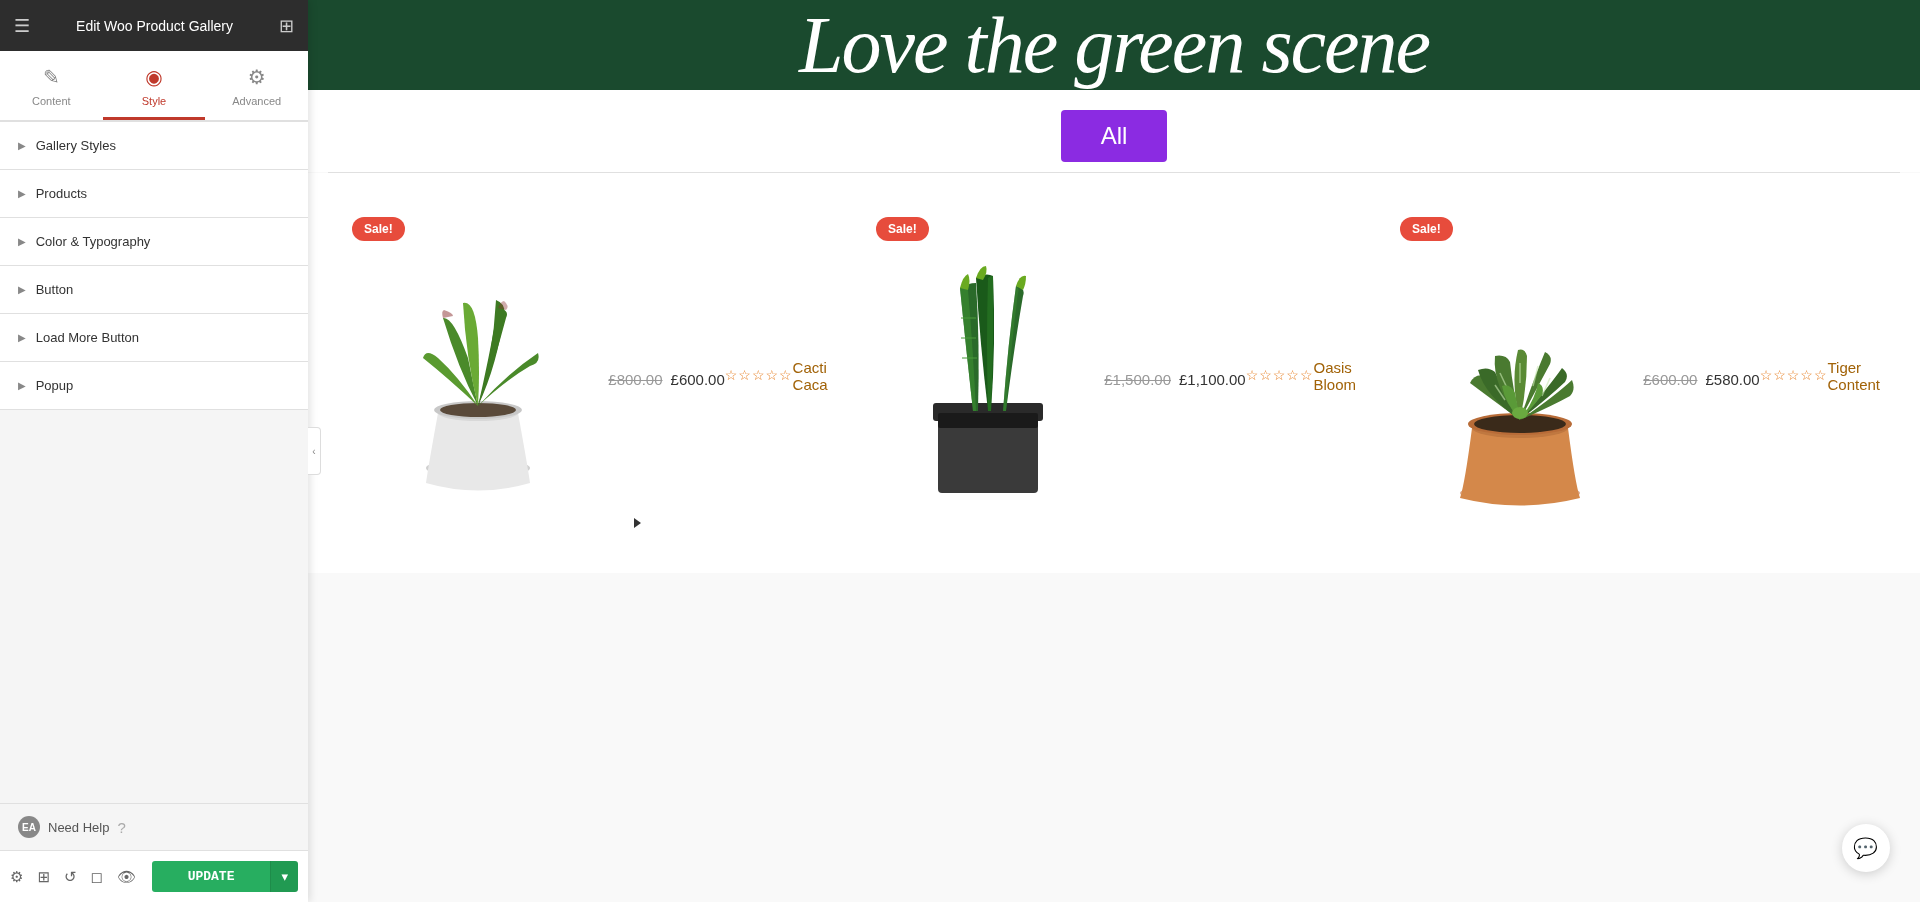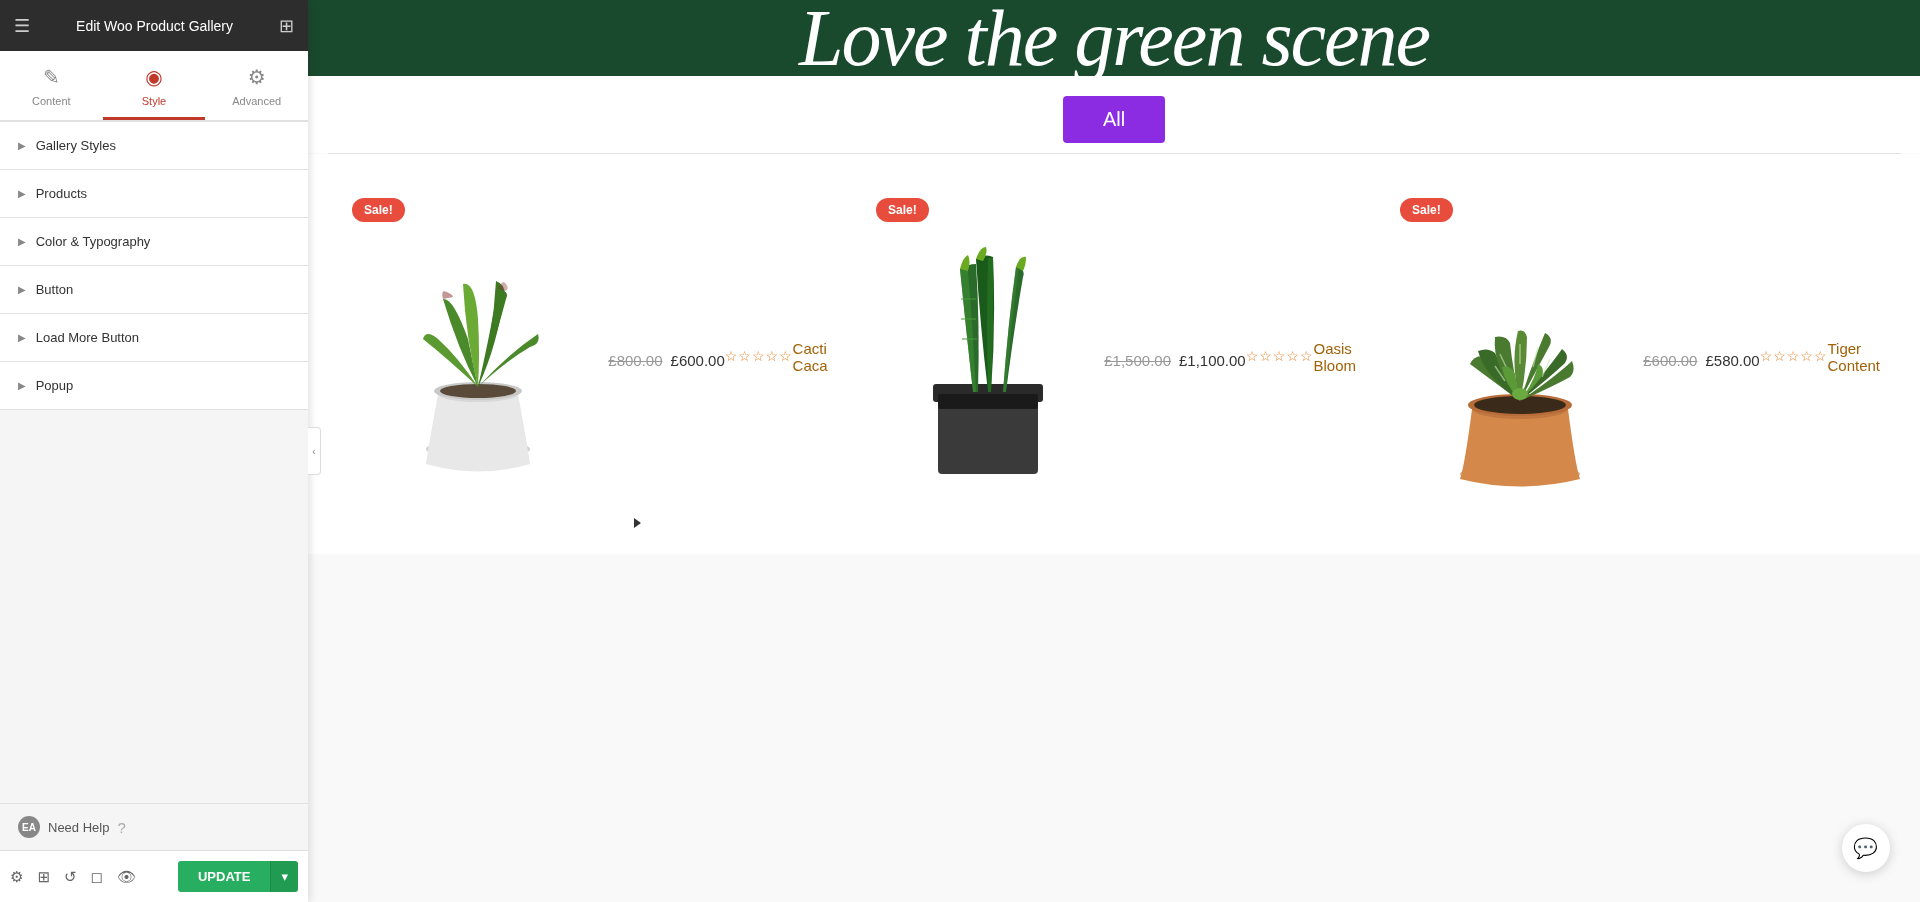--- a/index.html
+++ b/index.html
@@ -151,25 +151,26 @@
       cursor: pointer;
     }
     .update-btn-group {
       display: flex;
       align-items: center;
     }
     .update-btn {
       background: #27ae60;
       color: #fff;
       border: none;
-      padding: 8px 20px;
+      padding: 8px 36px;
       font-size: 13px;
       font-weight: 600;
       cursor: pointer;
       border-radius: 3px 0 0 3px;
+      font-family: Liberation Mono, monospace;
     }
     .update-dropdown-btn {
       background: #219a52;
       color: #fff;
       border: none;
       padding: 8px 10px;
       font-size: 13px;
       cursor: pointer;
       border-radius: 0 3px 3px 0;
       border-left: 1px solid #1e8c4a;
@@ -200,21 +201,21 @@
     #right-preview {
       flex: 1;
       background: #f9f9f9;
       overflow: hidden;
       position: relative;
     }
 
     
     .banner {
       background: #1a4a2e;
-      height: 76px;
+      height: 90px;
       display: flex;
       align-items: center;
       justify-content: center;
       overflow: hidden;
     }
     .banner-text {
       font-size: 80px;
       font-family: Georgia, serif;
       color: #fff;
       font-style: italic;
@@ -228,21 +229,21 @@
       display: flex;
       justify-content: center;
       padding: 20px 0 10px 0;
       background: #fff;
     }
     .filter-btn {
       background: #8b2be2;
       color: #fff;
       border: none;
       padding: 12px 40px;
-      font-size: 20px;
+      font-size: 24px;
       font-weight: 500;
       border-radius: 4px;
       cursor: pointer;
     }
 
     
     .section-divider {
       height: 1px;
       background: #e0e0e0;
       margin: 0 20px;

